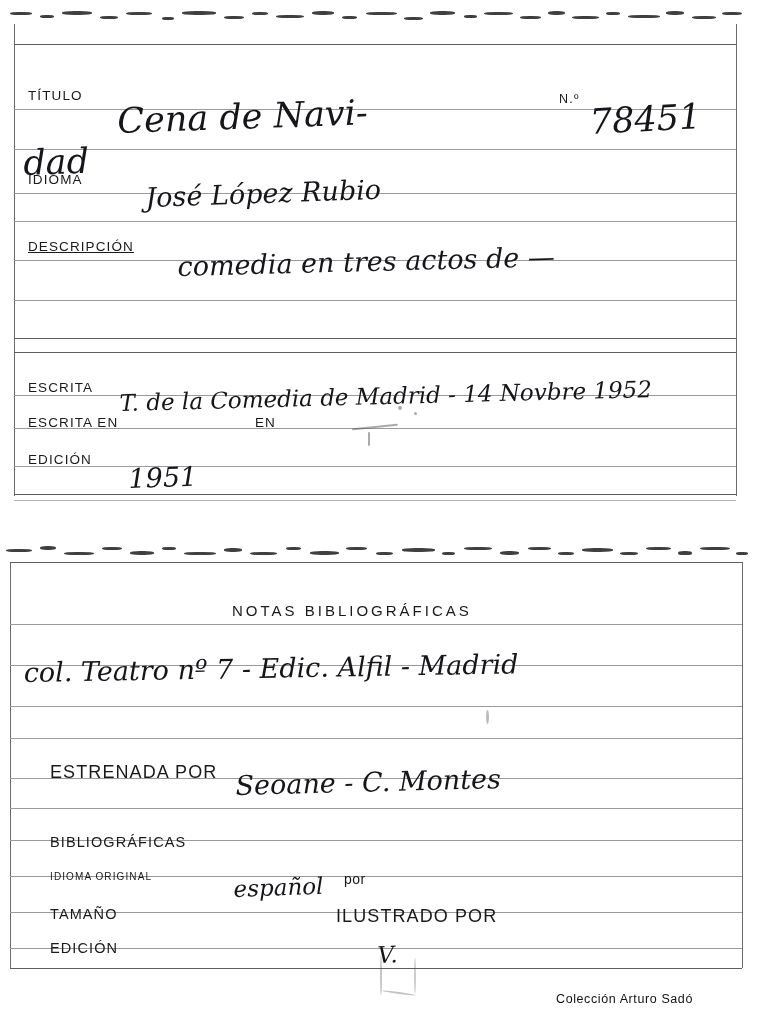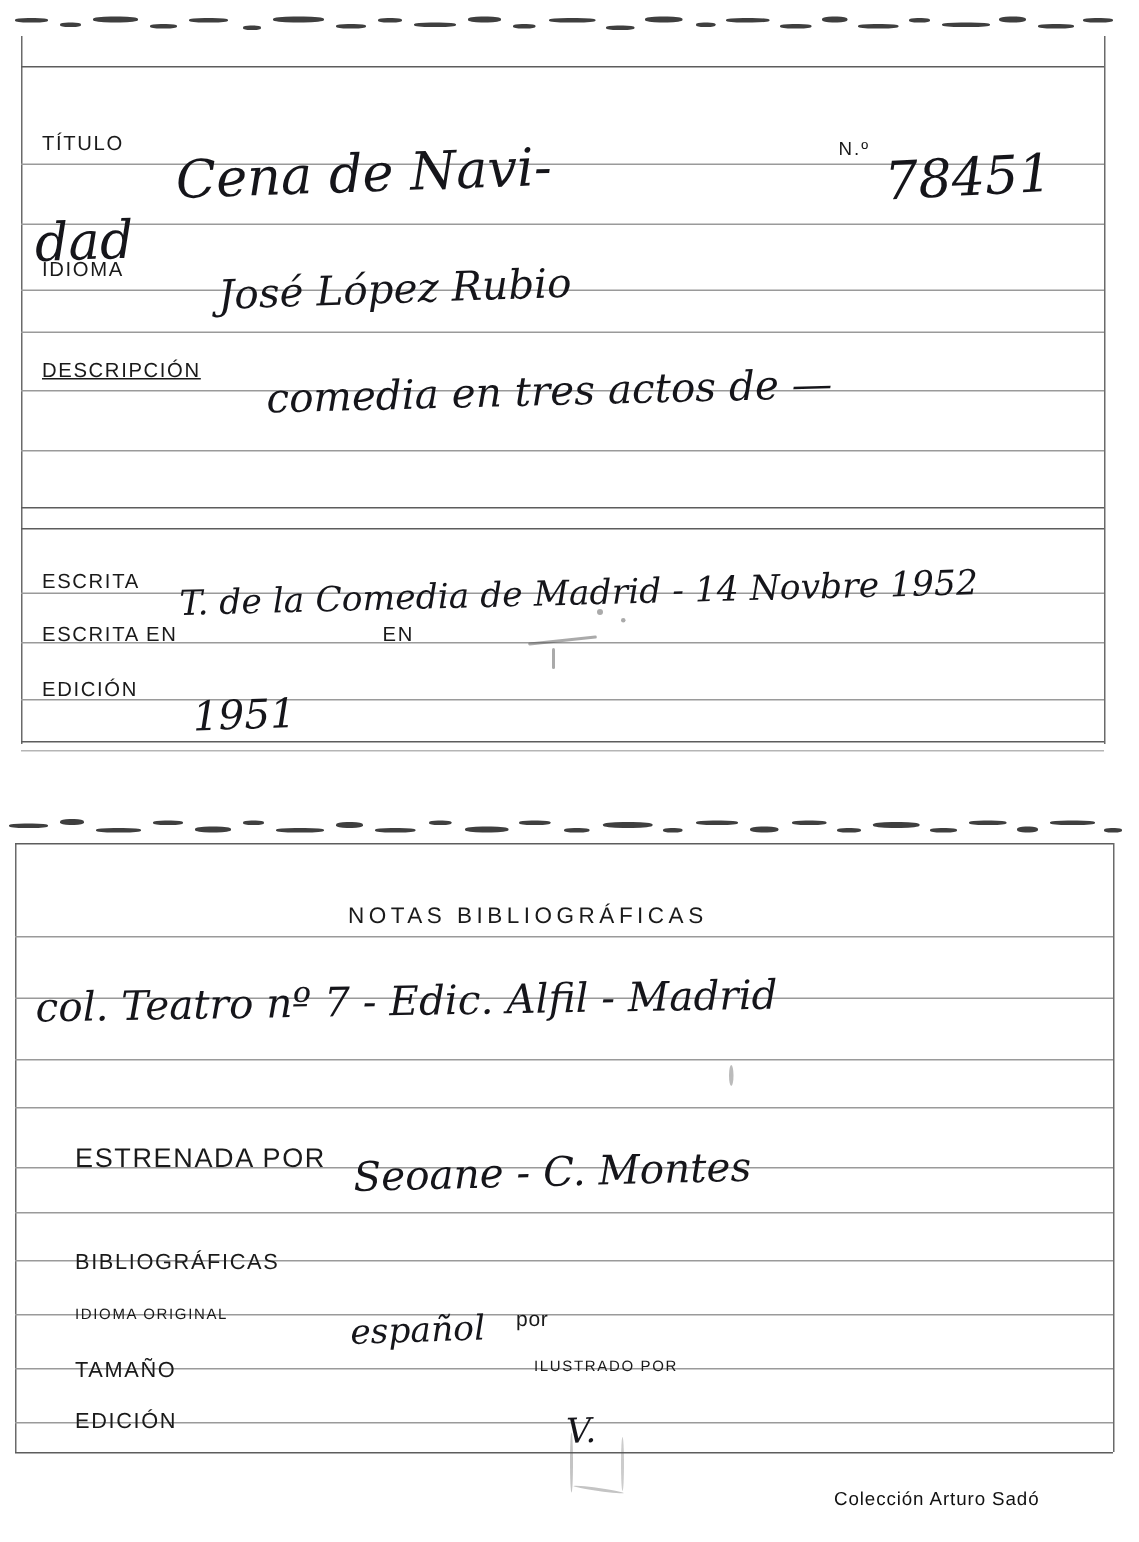--- a/index.html
+++ b/index.html
@@ -244,21 +244,21 @@
     <span class="lbl" style="left:50px; top:222px; font-size:18px;">ESTRENADA POR</span>
 
     <span class="lbl" style="left:50px; top:294px; font-size:14.5px;">BIBLIOGRÁFICAS</span>
 
     <span class="lbl" style="left:50px; top:331px; font-size:10px;">IDIOMA ORIGINAL</span>
 
     <span class="lbl" style="left:344px; top:331px; font-size:14px; letter-spacing:.5px;">por</span>
 
     <span class="lbl" style="left:50px; top:366px; font-size:14.5px;">TAMAÑO</span>
 
-    <span class="lbl" style="left:356px; top:366px; font-size:10px;">ILUSTRADO POR</span>
+    <span class="lbl" style="left:336px; top:366px; font-size:18px;">ILUSTRADO POR</span>
 
     <span class="lbl" style="left:50px; top:400px; font-size:14.5px;">EDICIÓN</span>
 
     <span class="hand med" style="left:236px; top:230px; transform:rotate(-1.5deg);">Seoane - C. Montes</span>
 
     <span class="hand sm" style="left:234px; top:336px; transform:rotate(-2deg);">español</span>
 
     <span class="hand sm" style="left:378px; top:402px; transform:rotate(-2deg);">V.</span>
 
     <div class="smudge" style="left:380px; top:415px; width:2px; height:40px; opacity:.35;"></div>

